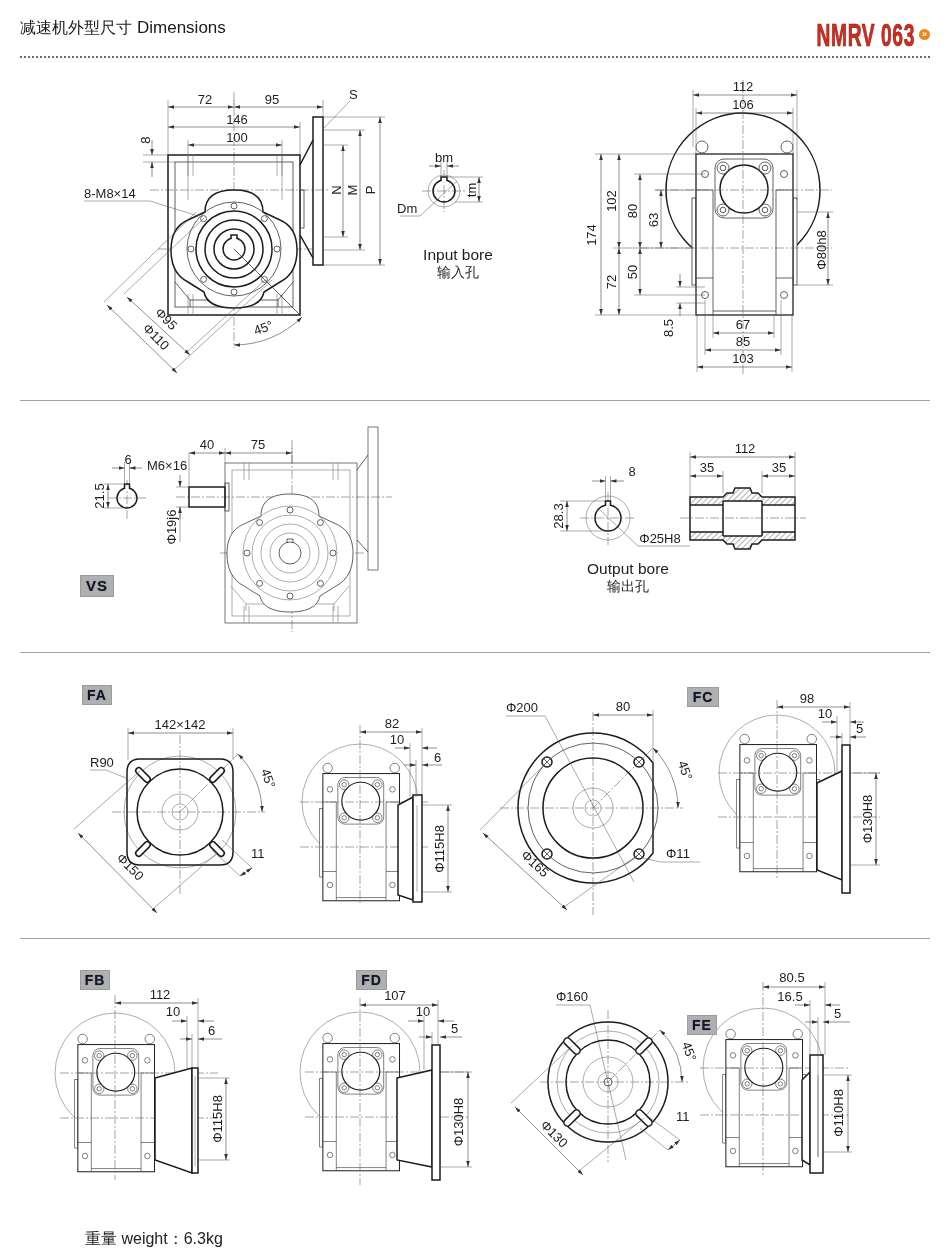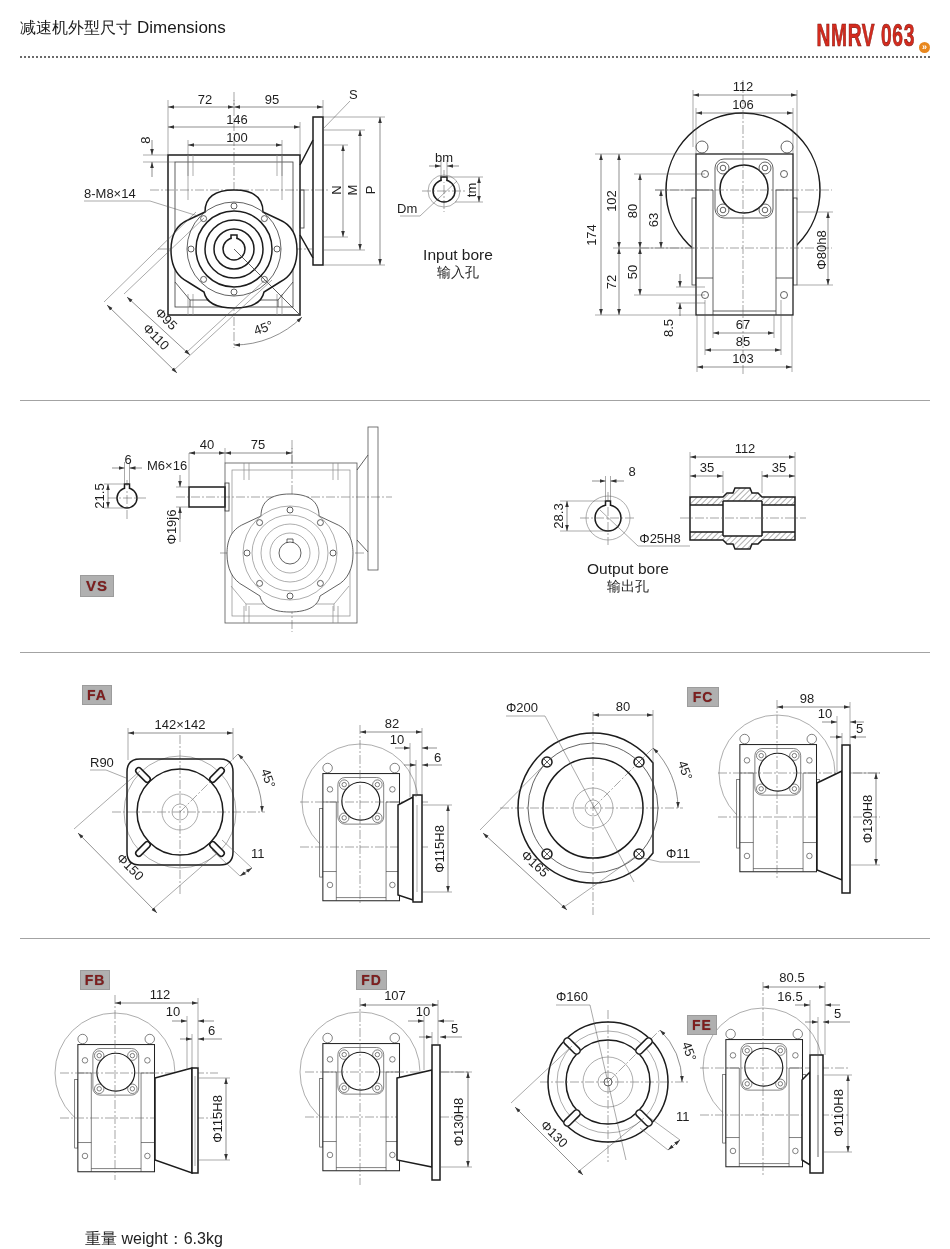--- a/index.html
+++ b/index.html
@@ -1,25 +1,25 @@
 <!DOCTYPE html>
 <html><head>
 <meta charset="utf-8">
 <style>
   html,body{margin:0;padding:0;background:#fff;}
   .page{position:relative;width:950px;height:1249px;overflow:hidden;background:#fff;font-family:"Liberation Sans","DejaVu Sans",sans-serif;color:#1c1c1c;}
   .hdr-title{position:absolute;left:20px;top:18px;white-space:nowrap;}
   .t-cn{font-size:16px;color:#1a1a1a;}
   .t-en{font-size:17px;color:#1a1a1a;margin-left:5px;}
-  .model-wrap{position:absolute;right:20px;top:17px;display:flex;align-items:flex-end;}
+  .model-wrap{position:absolute;right:20px;top:17px;display:flex;align-items:flex-start;}
   .model{font-size:32px;font-weight:bold;color:#d52b1e;transform:scaleX(0.6);transform-origin:right center;-webkit-text-stroke:0.7px #7d140d;letter-spacing:1px;line-height:36px;}
   .model-icon{width:11px;height:11px;border-radius:50%;background:#e8871e;color:#fff;font-size:9px;line-height:11px;text-align:center;margin-left:4px;margin-top:12px;font-weight:bold;}
   .hdr-rule{position:absolute;left:20px;top:56px;width:910px;border-top:2px dotted #6a6a6a;}
   .sec-rule{position:absolute;left:20px;width:910px;border-top:1px solid #a3a3a3;}
-  .badge{position:absolute;background:#b0b0b0;border:1px solid #9c9c9c;color:#7f1d1d;font-weight:bold;font-size:14px;text-align:center;text-shadow:0 0 1px #5a5a5a;letter-spacing:1px;}
+  .badge{position:absolute;background:#b0b0b0;border:1px solid #9c9c9c;color:#0f172a;font-weight:bold;font-size:14px;text-align:center;text-shadow:0 0 1px #5a5a5a;letter-spacing:1px;}
   .watermark{position:absolute;left:333px;top:588px;font-size:76px;letter-spacing:5px;color:rgba(125,125,125,0.78);white-space:nowrap;font-family:"DejaVu Sans",sans-serif;}
   .weight{position:absolute;left:85px;top:1229px;font-size:16px;color:#222;white-space:nowrap;}
   svg.drw{position:absolute;left:0;top:0;}
   .k{stroke:#1c1c1c;stroke-width:1.5;fill:none;}
   .kf{stroke:#1c1c1c;stroke-width:1.5;fill:#fff;}
   .t{stroke:#3a3a3a;stroke-width:0.8;fill:none;}
   .tf{stroke:#3a3a3a;stroke-width:0.8;fill:#fff;}
   .l{stroke:#8a8a8a;stroke-width:0.7;fill:none;}
   .c{stroke:#6a6a6a;stroke-width:0.6;stroke-dasharray:9 2 2 2;fill:none;}
   .e{stroke:#555;stroke-width:0.5;fill:none;}

